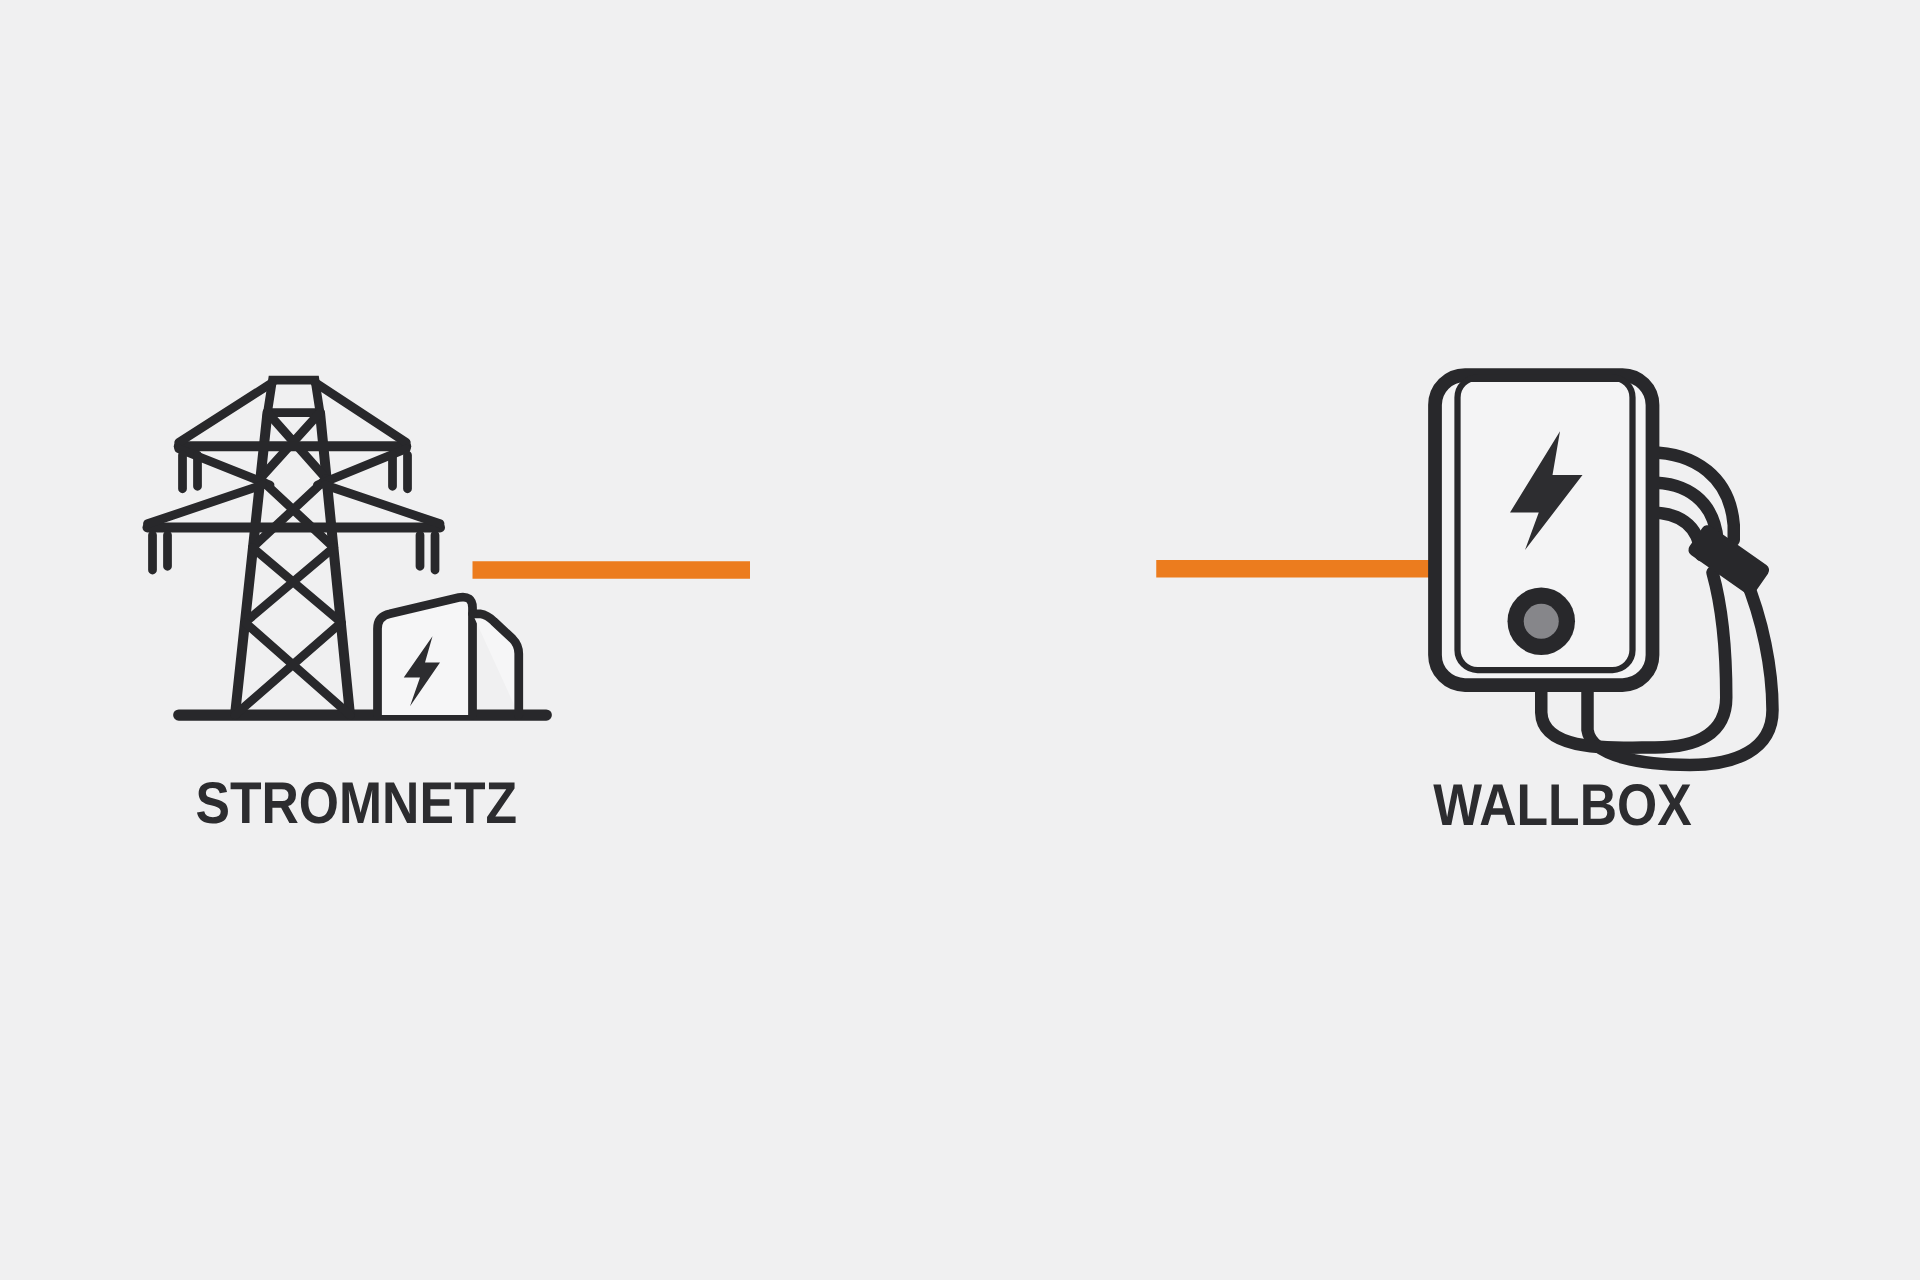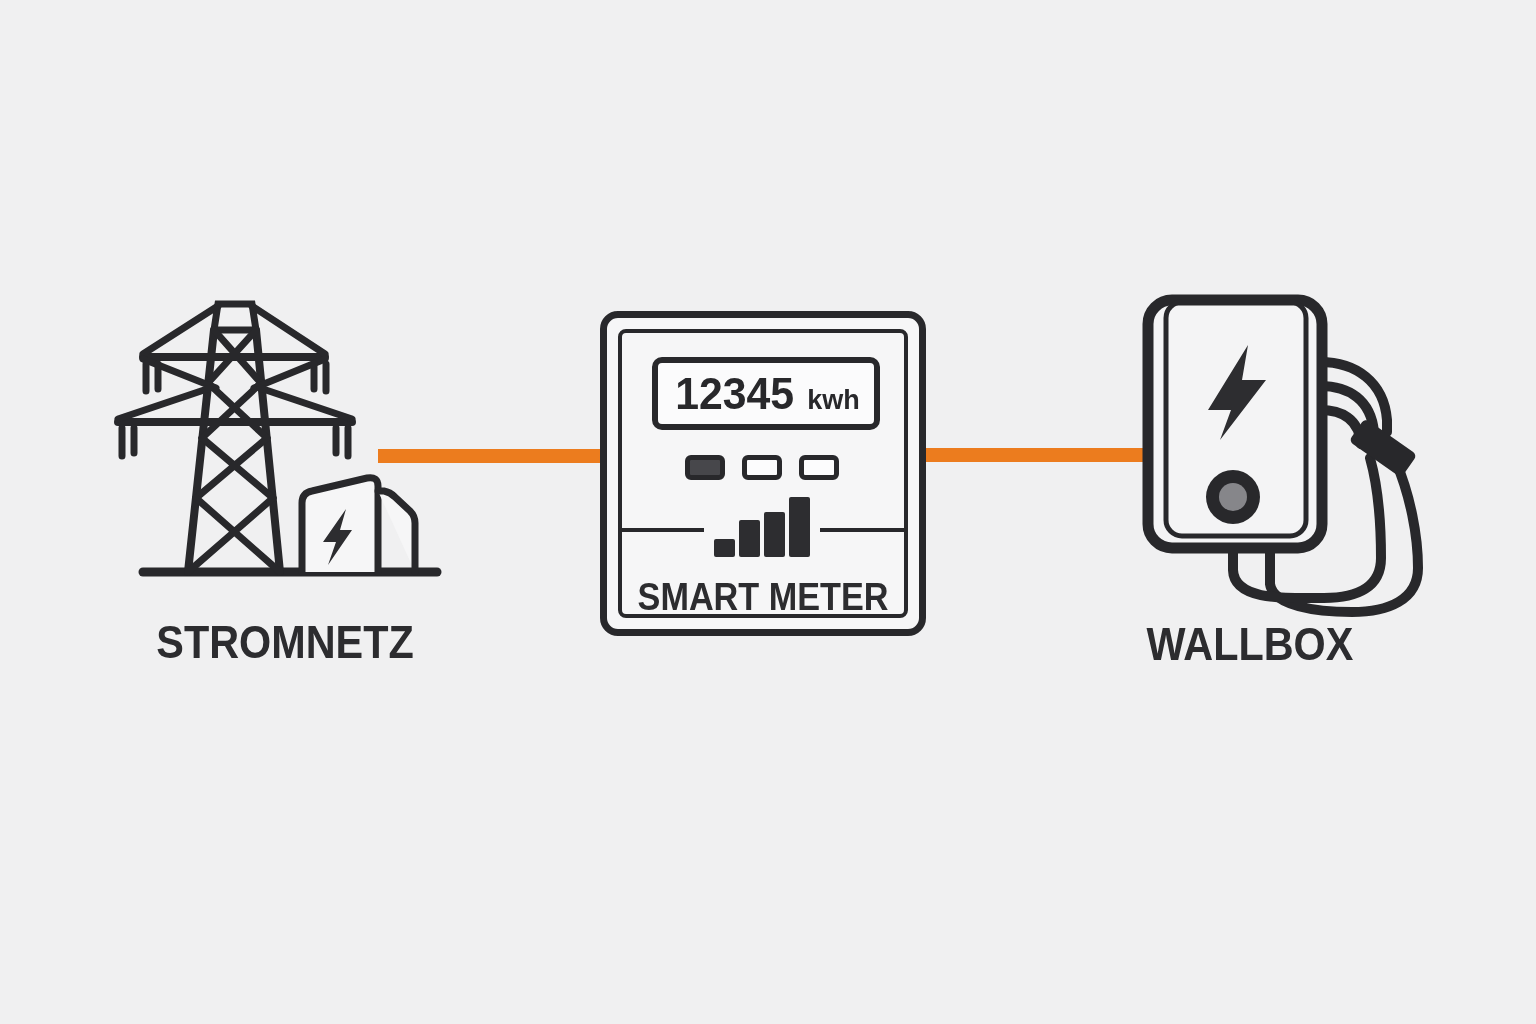--- a/index.html
+++ b/index.html
@@ -99,40 +99,20 @@
 
       <g>
         <path d="M172,284 V215 Q172,205 182,203 L237,190 Q248,188 248,198 V284" fill="#f6f6f7"></path>
         <path d="M248,203 L254,203 Q260,204 265,209 L280,223 Q285,228 285,235 V284" fill="#f6f6f7"></path>
         <path d="M216,221 L193,254 L206,254 L198,277 L222,242 L210,242 Z" fill="#2d2d30" stroke="none"></path>
       </g>
     </svg>
   </div>
   <div class="node-label" style="left:165px;top:618px;width:240px;height:46px;">STROMNETZ</div>
 
-  <div class="meter-outer">
-    <div class="meter-inner"></div>
-    <div class="meter-display">
-      <span class="value">12345</span>
-      <span class="unit">kwh</span>
-    </div>
-    <div class="meter-indicators">
-      <div class="indicator filled"></div>
-      <div class="indicator"></div>
-      <div class="indicator"></div>
-    </div>
-    <div class="meter-divider"></div>
-    <div class="meter-bars">
-      <div class="bar" style="height:18px"></div>
-      <div class="bar" style="height:37px"></div>
-      <div class="bar" style="height:45px"></div>
-      <div class="bar" style="height:60px"></div>
-    </div>
-    <div class="meter-label">SMART METER</div>
-  </div>
 
   <div style="position:absolute;left:1130px;top:290px;width:330px;height:330px;">
     <svg width="330" height="330" viewBox="0 0 330 330" fill="none" stroke="#28282b" stroke-linecap="round">
 
       <g stroke-width="10">
         <path d="M190,72 C226,72 254,92 257,130 L257,142"></path>
         <path d="M190,96 C219,96 241,110 244,142"></path>
         <path d="M190,120 C211,120 229,128 231,154"></path>
 
         <path d="M266,172 C280,205 288,245 288,278 C288,310 258,322 222,322 C186,322 143,316 140,294 L140,254"></path>

